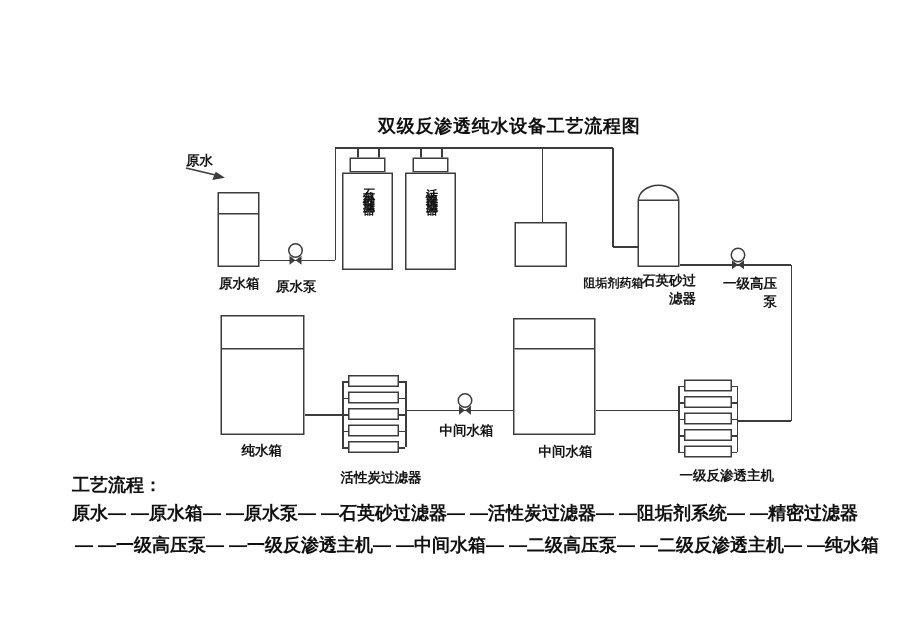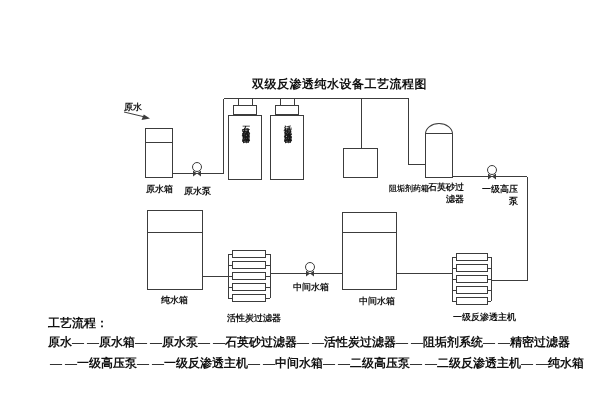--- a/index.html
+++ b/index.html
@@ -1,18 +1,18 @@
 <!DOCTYPE html>
 <html><head>
 <meta charset="utf-8">
 <style>
   html,body{margin:0;padding:0;background:#fff;}
   .canvas{
     position:relative;width:600px;height:420px;background:#ffffff;
-    font-family:Liberation Serif, serif;color:#151515;overflow:hidden;
+    font-family:Liberation Sans, sans-serif;color:#151515;overflow:hidden;
   }
   svg.pipes{position:absolute;left:0;top:0;z-index:1;}
   .shape{
     position:absolute;border:1px solid #3c3c3c;background:#ffffff;
     box-sizing:border-box;z-index:2;
   }
   .innerline{position:absolute;left:0;right:0;height:0;border-top:1px solid #3c3c3c;}
   .vessel{border-radius:14px 14px 0 0 / 11px 11px 0 0;}
   .membrane{
     position:absolute;border:1px solid #3c3c3c;background:#ffffff;

